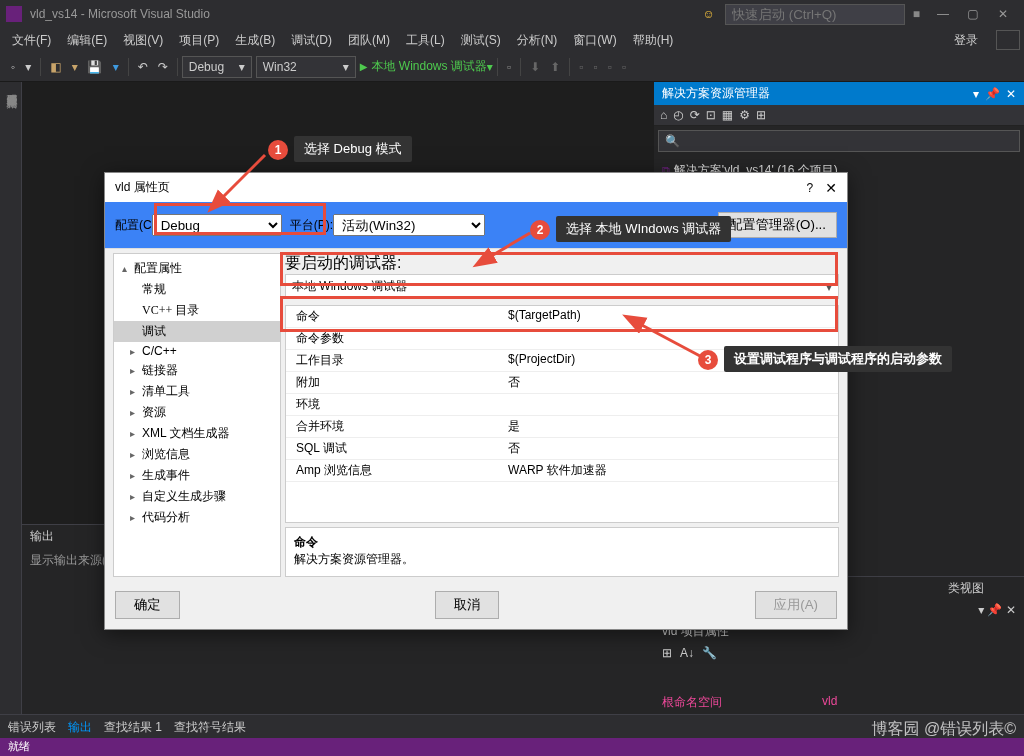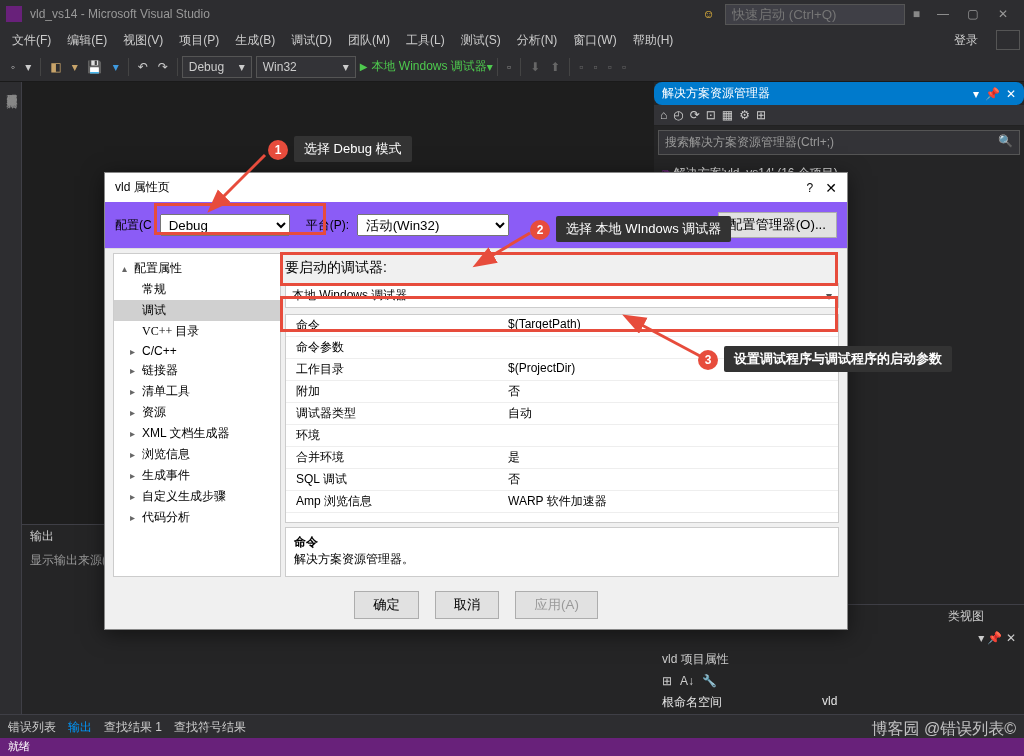--- a/index.html
+++ b/index.html
@@ -17,21 +17,21 @@
 .toolbar { background: #2d2d30; height: 30px; display: flex; align-items: center; padding: 0 6px; border-bottom: 1px solid #1a1a1a; }
 .toolbar .tbtn { padding: 2px 5px; cursor: pointer; color: #ccc; }
 .toolbar .sep { width: 1px; height: 18px; background: #444; margin: 0 4px; }
 .toolbar .combo { background: #333337; border: 1px solid #555; padding: 2px 6px; height: 22px; display: flex; align-items: center; }
 .toolbar .playbtn { color: #4ec94e; margin-left: 4px; display: flex; align-items: center; }
 .toolbar .playbtn::before { content: "▶"; color: #4ec94e; margin-right: 4px; font-size: 10px; }
 .mainarea { display: flex; height: calc(100% - 82px - 18px - 24px); }
 .leftstrip { width: 22px; background: #2d2d30; border-right: 1px solid #3f3f46; writing-mode: vertical-rl; text-orientation: mixed; padding: 4px 2px; font-size: 11px; color: #888; }
 .center { flex: 1; background: #1e1e1e; position: relative; }
 .rightpanel { width: 370px; background: #252526; display: flex; flex-direction: column; }
-.panelhdr { background: #007acc; color: #fff; padding: 3px 8px; display: flex; align-items: center; border-radius: 8px; }
+.panelhdr { background: #007acc; color: #fff; padding: 3px 8px; display: flex; align-items: center; }
 .panelhdr .ptitle { flex: 1; }
 .panelhdr .pbtn { margin-left: 6px; cursor: pointer; }
 .paneltb { background: #333337; padding: 3px 6px; display: flex; gap: 6px; border-bottom: 1px solid #222; }
 .paneltb span { cursor: pointer; color: #ccc; }
 .searchbar { background: #333337; border: 1px solid #555; margin: 4px; padding: 3px 6px; color: #999; display: flex; }
 .searchbar .stext { flex: 1; }
 .tree { padding: 4px 8px; flex: 1; color: #ddd; }
 .tree .node { padding: 2px 0; display: flex; align-items: center; }
 .tree .sln-icon { color: #68217a; margin-right: 4px; font-size: 11px; }
 .tree .exp { margin-right: 4px; color: #888; }
@@ -42,57 +42,57 @@
 .bottomtabs span { cursor: pointer; }
 .bottomtabs .active { color: #0097fb; }
 .statusbar { background: #68217a; color: #fff; height: 18px; padding: 1px 8px; font-size: 11px; position: absolute; bottom: 0; left: 0; right: 0; }
 
 
 .dialog { position: absolute; top: 172px; left: 104px; width: 744px; height: 458px; background: #f0f0f0; border: 1px solid #888; box-shadow: 0 4px 20px rgba(0,0,0,0.5); color: #000; display: flex; flex-direction: column; }
 .dlgtitle { padding: 6px 10px; display: flex; align-items: center; background: #fff; }
 .dlgtitle .dtext { flex: 1; }
 .dlgtitle .dhelp { margin-right: 12px; cursor: pointer; }
 .dlgtitle .dclose { cursor: pointer; font-size: 14px; }
-.dlgtop { padding: 10px; display: flex; align-items: center; gap: 8px; background: #8b5cf6; }
+.dlgtop { padding: 10px; display: flex; align-items: center; background: #3b82f6; }
 .dlgtop .lbl { font-size: 12px; }
 .dlgtop select { height: 22px; padding: 0 4px; }
 .dlgtop .cfgmgr { margin-left: auto; background: #e1e1e1; border: 1px solid #adadad; padding: 3px 10px; cursor: pointer; }
 .dlgbody { flex: 1; display: flex; border-top: 1px solid #ddd; }
 .dlgtree { width: 168px; border: 1px solid #ccc; margin: 4px 0 4px 8px; background: #fff; padding: 4px 0; overflow-y: auto; }
 .dlgtree .tnode { padding: 2px 8px; cursor: pointer; display: flex; align-items: center; }
 .dlgtree .texp { width: 12px; color: #666; font-size: 10px; }
 .dlgtree .tnode.sel { background: #d0d0d0; }
 .dlgtree .tnode.indent { padding-left: 28px; font-family: Liberation Serif, serif; }
 .dlgright { flex: 1; padding: 4px 8px 4px 4px; display: flex; flex-direction: column; }
-.dlgright .sublbl { font-size: 14px; padding: 6px 0; }
+.dlgright .sublbl { font-size: 16px; padding: 0 0; }
 .debugger-combo { border: 1px solid #ccc; background: #fff; padding: 3px 6px; display: flex; align-items: center; }
 .debugger-combo .cbtext { flex: 1; }
 .debugger-combo .cbarrow { color: #555; }
 .propgrid { flex: 1; border: 1px solid #ccc; background: #fff; margin-top: 6px; overflow: auto; }
 .propgrid .prow { display: flex; border-bottom: 1px solid #eee; }
 .propgrid .pname { width: 216px; padding: 2px 10px; }
 .propgrid .pval { flex: 1; padding: 2px 6px; }
 .propdesc { border: 1px solid #ccc; background: #fff; margin-top: 4px; padding: 6px 8px; height: 50px; }
 .propdesc .dname { font-weight: bold; }
-.dlgbtns { padding: 10px; display: flex; justify-content: center; gap: 16px; }
+.dlgbtns { padding: 10px; display: flex; justify-content: space-between; gap: 16px; }
 .dlgbtns button { padding: 4px 18px; border: 1px solid #adadad; background: #e1e1e1; cursor: pointer; }
 .dlgbtns button:disabled { color: #999; }
 
 
 .redbox { position: absolute; border: 3px solid #e74c3c; pointer-events: none; }
 .badge { position: absolute; width: 20px; height: 20px; border-radius: 50%; background: #e74c3c; color: #fff; display: flex; align-items: center; justify-content: center; font-size: 12px; font-weight: bold; }
 .anno-label { position: absolute; background: #333; color: #fff; padding: 4px 10px; font-size: 13px; border-radius: 2px; }
 .arrow { position: absolute; pointer-events: none; }
 .arrow svg { overflow: visible; }
 .watermark { position: absolute; bottom: 16px; right: 8px; color: rgba(255,255,255,0.7); font-size: 16px; }
 
 .prophdr2 { background: #252526; padding: 3px 8px; color: #ccc; border-top: 1px solid #3f3f46; }
 .proppanel { background: #252526; }
 .proppanel .tb2 { padding: 3px 8px; display: flex; gap: 8px; color: #ccc; }
-.proppanel .row2 { display: flex; padding: 3px 8px; color: #e5e5e5; }
+.proppanel .row2 { display: flex; padding: 3px 8px; color: #ec4899; margin-top: 28px; }
 .proppanel .row2 .n { width: 160px; }
 </style>
 </head>
 <body>
 
 <div class="titlebar">
   <div class="vsicon"></div>
   <div class="title">vld_vs14 - Microsoft Visual Studio</div>
   <span class="face">☺</span>
   <input class="quicklaunch" placeholder="快速启动 (Ctrl+Q)" style="">
@@ -170,21 +170,20 @@
     <div class="paneltb">
       <span>⌂</span>
       <span>◴</span>
       <span>⟳</span>
       <span>⊡</span>
       <span>▦</span>
       <span>⚙</span>
       <span>⊞</span>
     </div>
     <div class="searchbar">
-      <span class="stext">搜索解决方案资源管理器(Ctrl+;)</span>
       <span>🔍</span>
     </div>
     <div class="tree">
       <div class="node">
           <span class="sln-icon">⧉</span>
           <span>解决方案'vld_vs14' (16 个项目)</span>
         </div>
       <div class="node" style="padding-left:16px;">
           <span class="exp">▸</span>
           <span>Tests</span>
@@ -232,22 +231,22 @@
     <select style="width:152px;"><option>活动(Win32)</option></select>
     <button class="cfgmgr">配置管理器(O)...</button>
   </div>
   <div class="dlgbody">
     <div class="dlgtree">
       <div class="tnode">
           <span class="texp">▴</span>
           <span>配置属性</span>
         </div>
       <div class="tnode indent">常规</div>
+      <div class="tnode indent">VC++ 目录</div>
       <div class="tnode indent sel">调试</div>
-      <div class="tnode indent">VC++ 目录</div>
       <div class="tnode" style="padding-left:16px;">
           <span class="texp">▸</span>
           <span>C/C++</span>
         </div>
       <div class="tnode" style="padding-left:16px;">
           <span class="texp">▸</span>
           <span>链接器</span>
         </div>
       <div class="tnode" style="padding-left:16px;">
           <span class="texp">▸</span>
@@ -293,24 +292,20 @@
             <span class="pname">命令参数</span>
             <span class="pval"></span>
           </div>
         <div class="prow">
             <span class="pname">工作目录</span>
             <span class="pval">$(ProjectDir)</span>
           </div>
         <div class="prow">
             <span class="pname">附加</span>
             <span class="pval">否</span>
-          </div>
-        <div class="prow">
-            <span class="pname">调试器类型</span>
-            <span class="pval">自动</span>
           </div>
         <div class="prow">
             <span class="pname">环境</span>
             <span class="pval"></span>
           </div>
         <div class="prow">
             <span class="pname">合并环境</span>
             <span class="pval">是</span>
           </div>
         <div class="prow">

